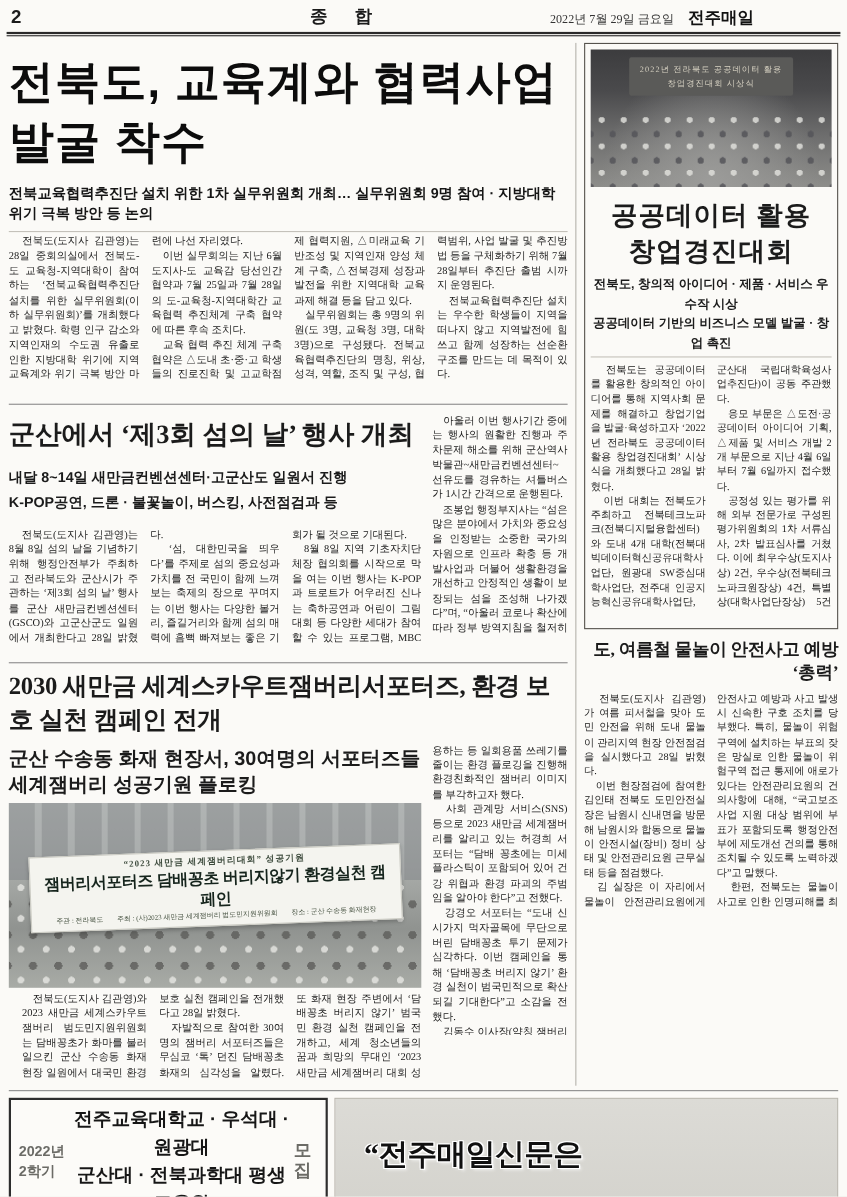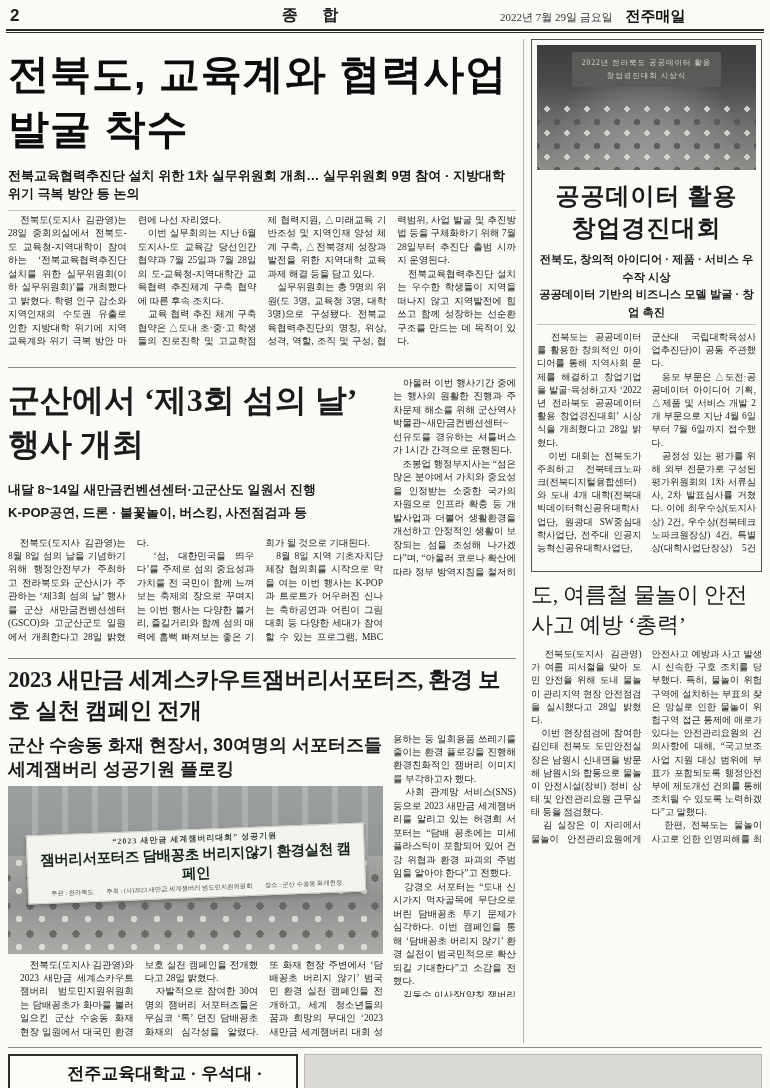--- a/index.html
+++ b/index.html
@@ -29,21 +29,21 @@
   .cols-3 { column-count:3; column-gap:11px; }
   .cols-2 { column-count:2; column-gap:10px; }
   
   .h-edu { font-family:"Liberation Sans",sans-serif; font-weight:700; font-size:41px; letter-spacing:1px; margin:8px 0 10px; color:#0c0c0c; }
   .sub-edu { font-family:"Liberation Sans",sans-serif; font-weight:bold; font-size:13px; margin:0 0 7px; color:#151515; }
   .edu-body { height:148px; }
   
   .art-flex { display:flex; gap:10px; }
   .art-flex .fl { flex:3.05; }
   .art-flex .fr { flex:1; }
-  .h-island { font-weight:900; font-size:32px; letter-spacing:0px; margin:6px 0 12px; }
+  .h-island { font-weight:900; font-size:24px; letter-spacing:0px; margin:6px 0 12px; }
   .sub-island { font-family:"Liberation Sans",sans-serif; font-weight:bold; font-size:13px; line-height:1.75; margin-bottom:12px; }
   .island-main { height:116px; }
   .island-side { height:202px; margin-top:4px; }
   
   .h-jam { font-weight:900; font-size:22.5px; margin:5px 0 7px; letter-spacing:-0.3px; }
   .sub-jam { font-family:"Liberation Sans",sans-serif; font-weight:bold; font-size:18px; margin-bottom:5px; }
   .jam-main { height:84px; margin-top:5px;margin-left:12px; }
   .jam-side { height:264px; }
   
   .photo-jam { height:168px; position:relative; overflow:hidden;
@@ -64,21 +64,21 @@
     background:radial-gradient(ellipse at 50% 100%,#9c9c9a 0%,transparent 65%),linear-gradient(180deg,#3c3c3e 0%,#4a4a4c 30%,#6d6d6d 62%,#8d8d8a 100%); }
   .photo-award::after { content:""; position:absolute; inset:46% 0 0 0; opacity:.85;
     background-image:radial-gradient(circle 4.5px at 10px 6px,#dededa 60%,transparent 63%),radial-gradient(circle 5px at 10px 7px,#55555a 60%,transparent 63%);
     background-size:20px 24px,20px 24px; background-position:0 0,10px 12px; }
   .award-screen { position:absolute; top:7px; left:16%; width:68%; padding:5px 2px 4px; background:#5a5a58;
     border-radius:2px; text-align:center; color:#d6d1c2; font-size:7.5px; line-height:1.7; letter-spacing:1px; }
   .h-contest { text-align:center; font-weight:900; font-size:24px; letter-spacing:1px; margin:10px 17px 7px; }
   .sub-contest { text-align:center; font-family:"Liberation Sans",sans-serif; font-weight:bold; font-size:11.3px; line-height:1.55; }
   .contest-body { height:234px; margin-top:6px; font-size:9.3px; }
   
-  .h-water { text-align:left; font-weight:400; font-size:22px; margin:8px 0 8px; letter-spacing:-0.3px; }
+  .h-water { text-align:right; font-weight:700; font-size:16px; margin:8px 0 8px; letter-spacing:-0.3px; }
   .water-body { height:208px; font-size:9.3px; }
   
   .ads { display:flex; gap:6px; padding:6px 8px; height:322px; }
   .ad-edu { width:290px; border:2px solid #2d2d2d; background:#fcfbf8; padding:5px 7px; overflow:hidden;
             font-family:"Liberation Sans",sans-serif; }
   .ae-head { display:flex; align-items:center; border-bottom:1px solid #9a9a94; padding-bottom:3px; }
   .ae-year { width:46px; color:#6b6b66; font-size:13px; font-weight:bold; line-height:1.35; }
   .ae-titles { flex:1; text-align:center; font-size:17px; font-weight:900; line-height:1.5; color:#161616; }
   .ae-recruit { width:22px; font-size:16px; font-weight:bold; color:#6b6b66; line-height:1.1; word-break:break-all; }
   .ae-courses { text-align:center; color:#55554f; font-size:12.5px; font-weight:bold; letter-spacing:1px; margin:5px 0 4px; border-bottom:1px solid #b9b7af; padding-bottom:4px; }
@@ -149,21 +149,21 @@
             <span class="bt">　아울러 이번 행사기간 중에는 행사의 원활한 진행과 주차문제 해소를 위해 군산역사박물관~새만금컨벤션센터~선유도를 경유하는 셔틀버스가 1시간 간격으로 운행된다.
 　조봉업 행정부지사는 “섬은 많은 분야에서 가치와 중요성을 인정받는 소중한 국가의 자원으로 인프라 확충 등 개발사업과 더불어 생활환경을 개선하고 안정적인 생활이 보장되는 섬을 조성해 나가겠다”며, “아울러 코로나 확산에 따라 정부 방역지침을 철저히 준수하고 성공적인 행사가 될 수 있도록 노력하겠다”고 말했다.</span>
             
           </div>
         </div>
       </div>
 
       <hr class="sep">
 
       <div>
-        <div class="h-jam">2023 새만금 세계스카우트잼버리서포터즈, 환경 보호 실천 캠페인 전개</div>
+        <div class="h-jam">2030 새만금 세계스카우트잼버리서포터즈, 환경 보호 실천 캠페인 전개</div>
         <div class="art-flex">
           <div class="fl">
             <div class="sub-jam">군산 수송동 화재 현장서, 30여명의 서포터즈들 세계잼버리 성공기원 플로킹</div>
             <div class="photo-jam">
               <div class="banner">
                 <div class="banner-top">“2023 새만금 세계잼버리대회” 성공기원</div>
                 <div class="banner-main">잼버리서포터즈 담배꽁초 버리지않기 환경실천 캠페인</div>
                 <div class="banner-info">주관 : 전라북도　　주최 : (사)2023 새만금 세계잼버리 범도민지원위원회　　장소 : 군산 수송동 화재현장</div>
               </div>
             </div>

